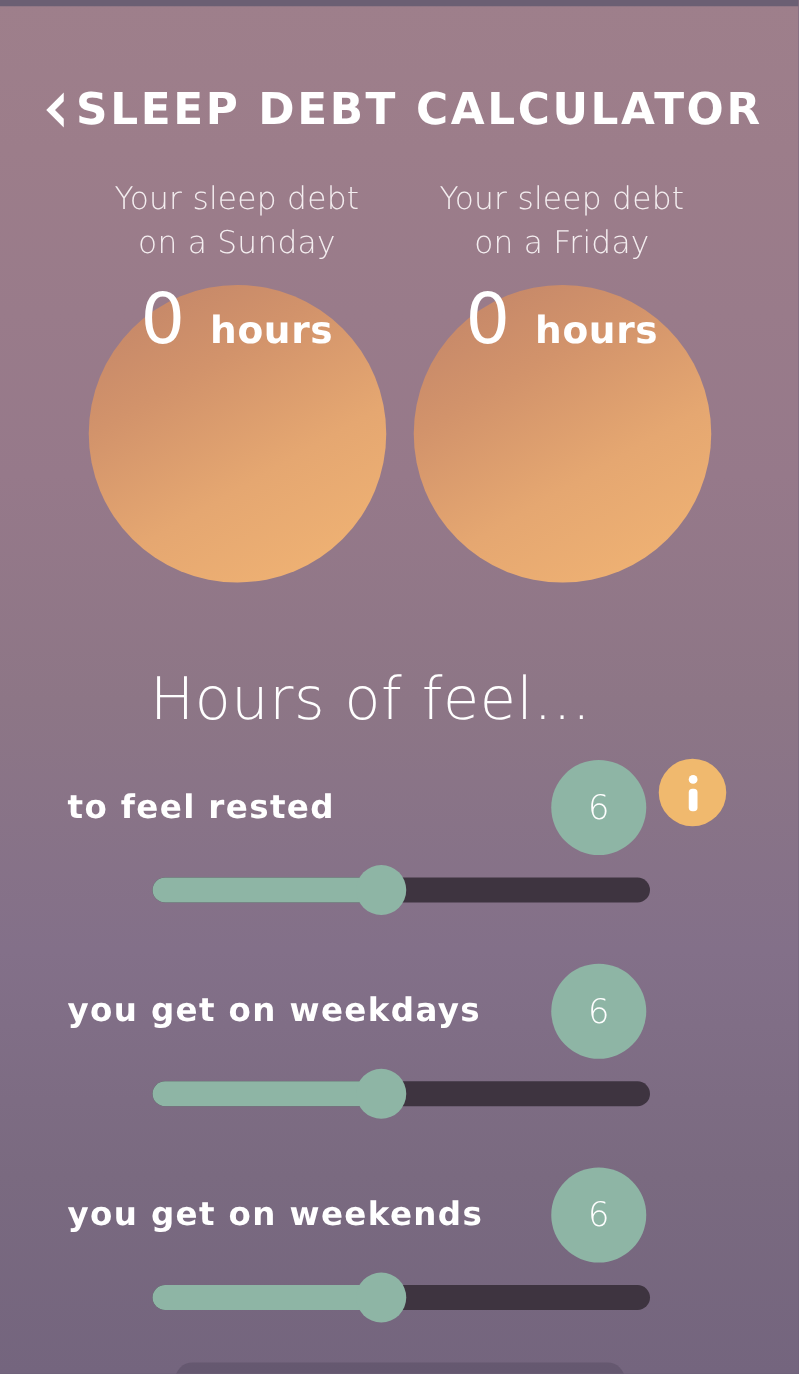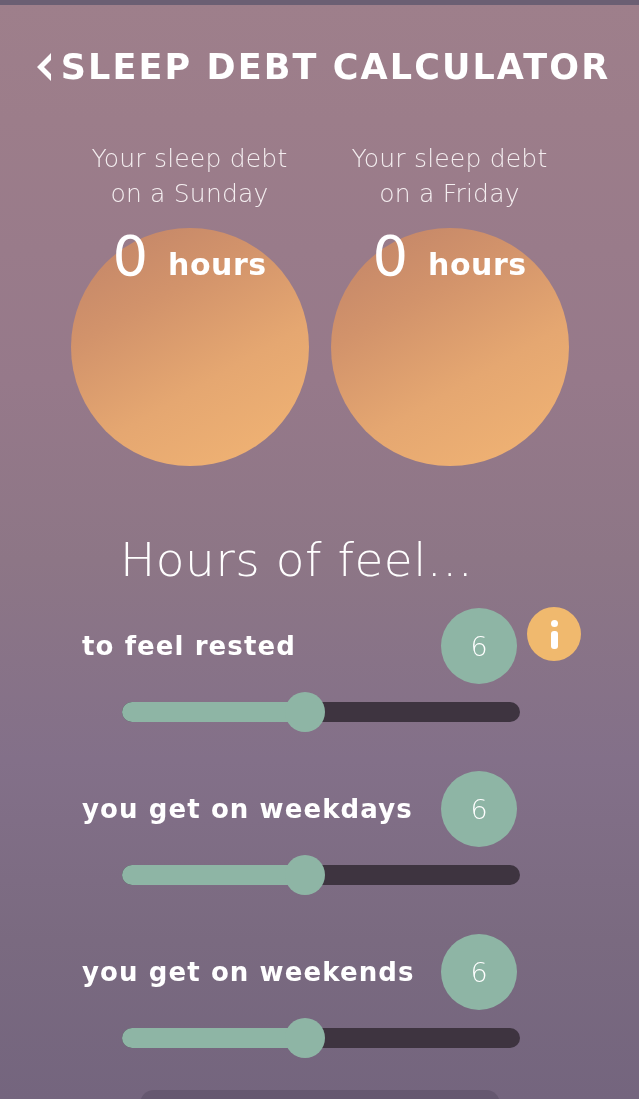--- a/index.html
+++ b/index.html
@@ -36,21 +36,21 @@
     position: absolute;
     top: 0; left: 0;
     width: 639px;
     height: 5px;
     background: #6b5f73;
   }
 
   
   .header {
     position: absolute;
-    top: 39px;
+    top: 60px;
     left: 0;
     width: 639px;
     height: 56px;
     display: flex;
     align-items: center;
     justify-content: center;
   }
 
   .back-chevron {
     display: inline-block;
@@ -144,21 +144,21 @@
   }
 
   .slider-group { margin-top: 36px; }
   .slider-group.first { margin-top: 25px; }
 
   .slider-head {
     position: relative;
     height: 76px;
     display: flex;
     align-items: center;
-    padding-left: 82px;
+    padding-left: 54px;
   }
 
   .slider-label {
     color: #ffffff;
     font-size: 26px;
     font-weight: bold;
     letter-spacing: 1.1px;
     line-height: 1;
   }
 

